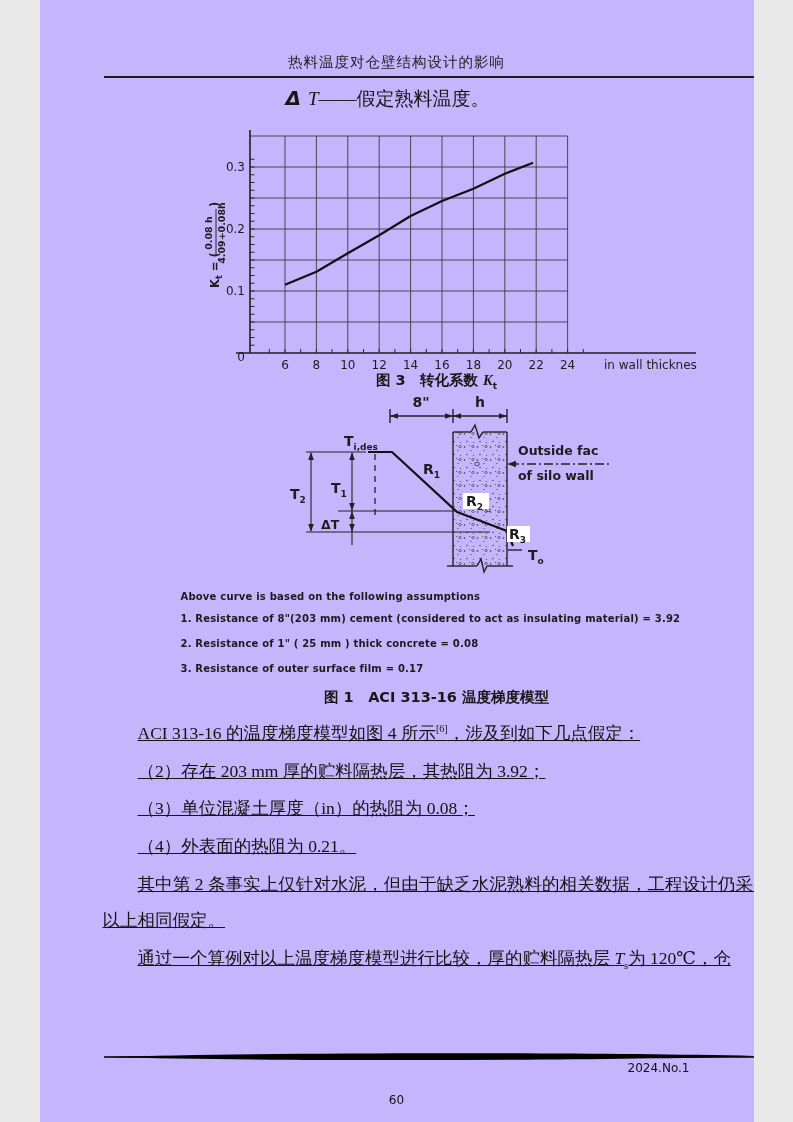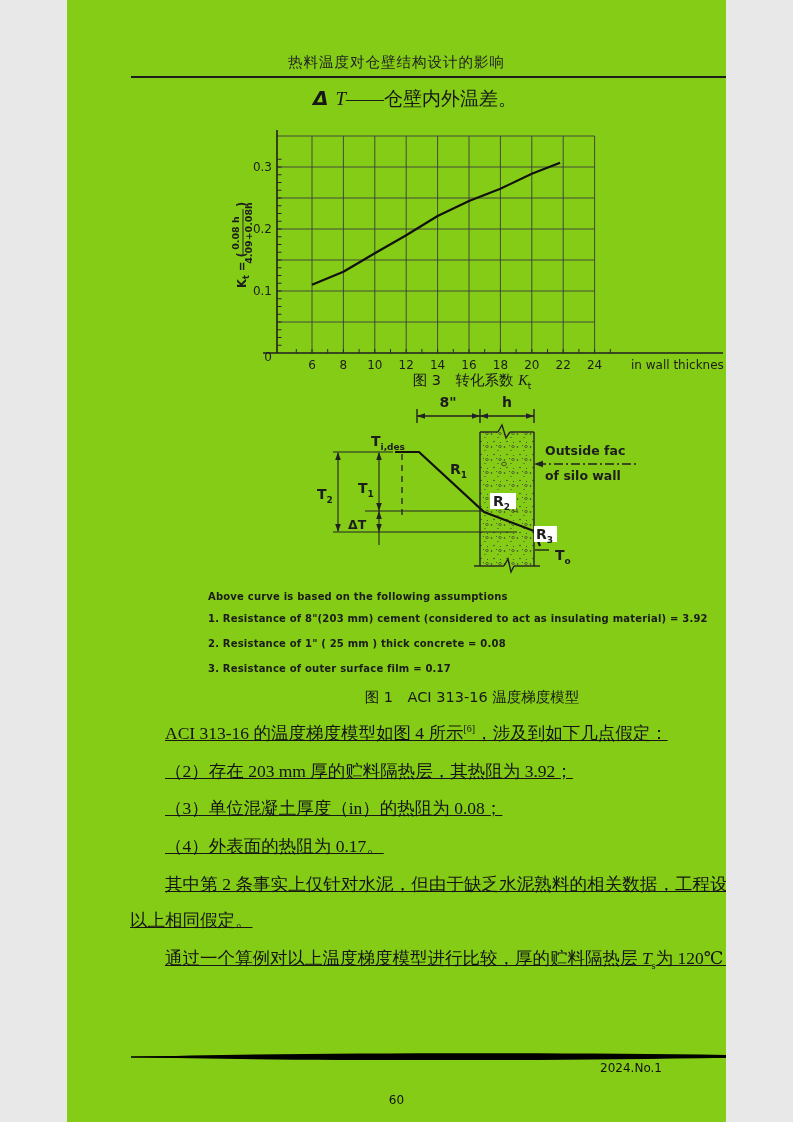--- a/index.html
+++ b/index.html
@@ -1,35 +1,35 @@
 <!DOCTYPE html>
 <html><head>
 <meta charset="utf-8">
 <style>
   html,body{margin:0;padding:0;background:#e8e8e8;}
-  .page{position:relative;width:659px;height:1122px;background:#84cc16;margin:0 auto;
+  .page{position:relative;width:714px;height:1122px;background:#c4b5fd;margin:0 auto;
         font-family:"Liberation Serif","DejaVu Serif",serif;color:#161616;overflow:hidden;}
   .hdr-title{position:absolute;top:53px;left:0;right:0;text-align:center;
              font-size:14.5px;letter-spacing:1px;color:#222;}
   .hdr-rule{position:absolute;top:76px;left:64px;width:666px;height:2px;background:#1d1d1d;}
   .intro{position:absolute;top:86px;left:246px;font-size:19px;}
   .intro .delta{font-family:"DejaVu Sans",sans-serif;font-weight:bold;font-style:italic;font-size:20px;}
   .intro .vt{font-style:italic;}
   .figwrap{position:absolute;}
   svg text{fill:#1d1d1d;}
   .ax{stroke:#1f1f1f;stroke-width:1.6;fill:none;}
   .ax2{stroke:#2a2a2a;stroke-width:1;fill:none;}
   .grid{stroke:#3c3c3c;stroke-width:0.9;fill:none;}
   .curve{stroke:#111;stroke-width:2.2;fill:none;stroke-linejoin:round;}
   .tick{font:12px "DejaVu Sans",sans-serif;}
   .ylab{font:bold 11.5px "DejaVu Sans",sans-serif;}
   .ysub{font:bold 8px "DejaVu Sans",sans-serif;}
   .yfrac{font:bold 9.5px "DejaVu Sans",sans-serif;}
-  .cap{position:absolute;left:72px;width:666px;text-align:center;
-       font-family:"DejaVu Sans",sans-serif;font-weight:normal;font-size:14.5px;color:#171717;}
+  .cap{position:absolute;left:64px;width:666px;text-align:center;
+       font-family:"DejaVu Sans",sans-serif;font-weight:bold;font-size:14.5px;color:#171717;}
   .cap .vt{font-style:italic;font-family:"Liberation Serif",serif;}
   .cap sub{font-size:9px;}
   .dline{stroke:#222;stroke-width:1.4;fill:none;}
   .dthin{stroke:#222;stroke-width:1.1;fill:none;}
   .dash{stroke:#222;stroke-width:1.3;stroke-dasharray:6 5;fill:none;}
   .dashdot{stroke:#222;stroke-width:1.3;stroke-dasharray:9 3 2 3;fill:none;}
   .ah{fill:#222;stroke:none;}
   .dlab{font:bold 12.5px "DejaVu Sans",sans-serif;}
   .dlab2{font:bold 14px "DejaVu Sans",sans-serif;}
   .dsub{font:bold 9px "DejaVu Sans",sans-serif;}
@@ -52,21 +52,21 @@
 </style>
 </head>
 <body>
 
 <div class="page">
 
   <div class="hdr-title">热料温度对仓壁结构设计的影响</div>
   <div class="hdr-rule"></div>
 
   <div class="intro">
-    <span class="delta">Δ </span><span class="vt">T</span><span>——仓壁内外温差。</span>
+    <span class="delta">Δ </span><span class="vt">T</span><span>——假定熟料温度。</span>
   </div>
 
   <div class="figwrap" style="left:128px;top:120px;width:556px;height:252px;">
     <svg viewBox="0 0 556 252" width="556" height="252">
       <g transform="translate(46,168) rotate(-90)">
         <text class="ylab" x="0" y="5"><tspan>K</tspan><tspan class="ysub" dy="3">t</tspan><tspan dy="-3"> = (</tspan></text>
         <text class="yfrac" x="55" y="-2" text-anchor="middle">0.08 h</text>
         <line class="ax2" x1="32" y1="2" x2="79" y2="2"></line>
         <text class="yfrac" x="55" y="11" text-anchor="middle">4.09+0.08h</text>
         <text class="ylab" x="81" y="5">)</text>
@@ -248,21 +248,21 @@
     <div class="it">2. Resistance of 1" ( 25 mm ) thick concrete = 0.08</div>
     <div class="it">3. Resistance of outer surface film  = 0.17</div>
   </div>
 
   <div class="cap" style="top:688px;">图 1　ACI 313-16 温度梯度模型</div>
 
   <div class="body">
     <p><span>ACI 313-16 的温度梯度模型如图 4 所示</span><sup>[6]</sup><span>，涉及到如下几点假定：</span></p>
     <p>（2）存在 203 mm 厚的贮料隔热层，其热阻为 3.92；</p>
     <p>（3）单位混凝土厚度（in）的热阻为 0.08；</p>
-    <p>（4）外表面的热阻为 0.17。</p>
+    <p>（4）外表面的热阻为 0.21。</p>
     <p>其中第 2 条事实上仅针对水泥，但由于缺乏水泥熟料的相关数据，工程设计仍采用以上相同假定。</p>
     <p><span>通过一个算例对以上温度梯度模型进行比较，厚的贮料隔热层 </span><span class="vt">T</span><sub>s</sub><span>为 120℃，仓</span></p>
   </div>
 
   <svg class="ftr-bar" viewBox="0 0 666 12">
     <path d="M2,6 C 170,1.2 470,1 664,5.2 C 470,10 170,10.5 2,6 Z" fill="#000"></path>
     <line x1="0" y1="6" x2="666" y2="6" stroke="#000" stroke-width="1.4"></line>
   </svg>
   <div class="ftr-num">60</div>
   <div class="ftr-issue">2024.No.1</div>

